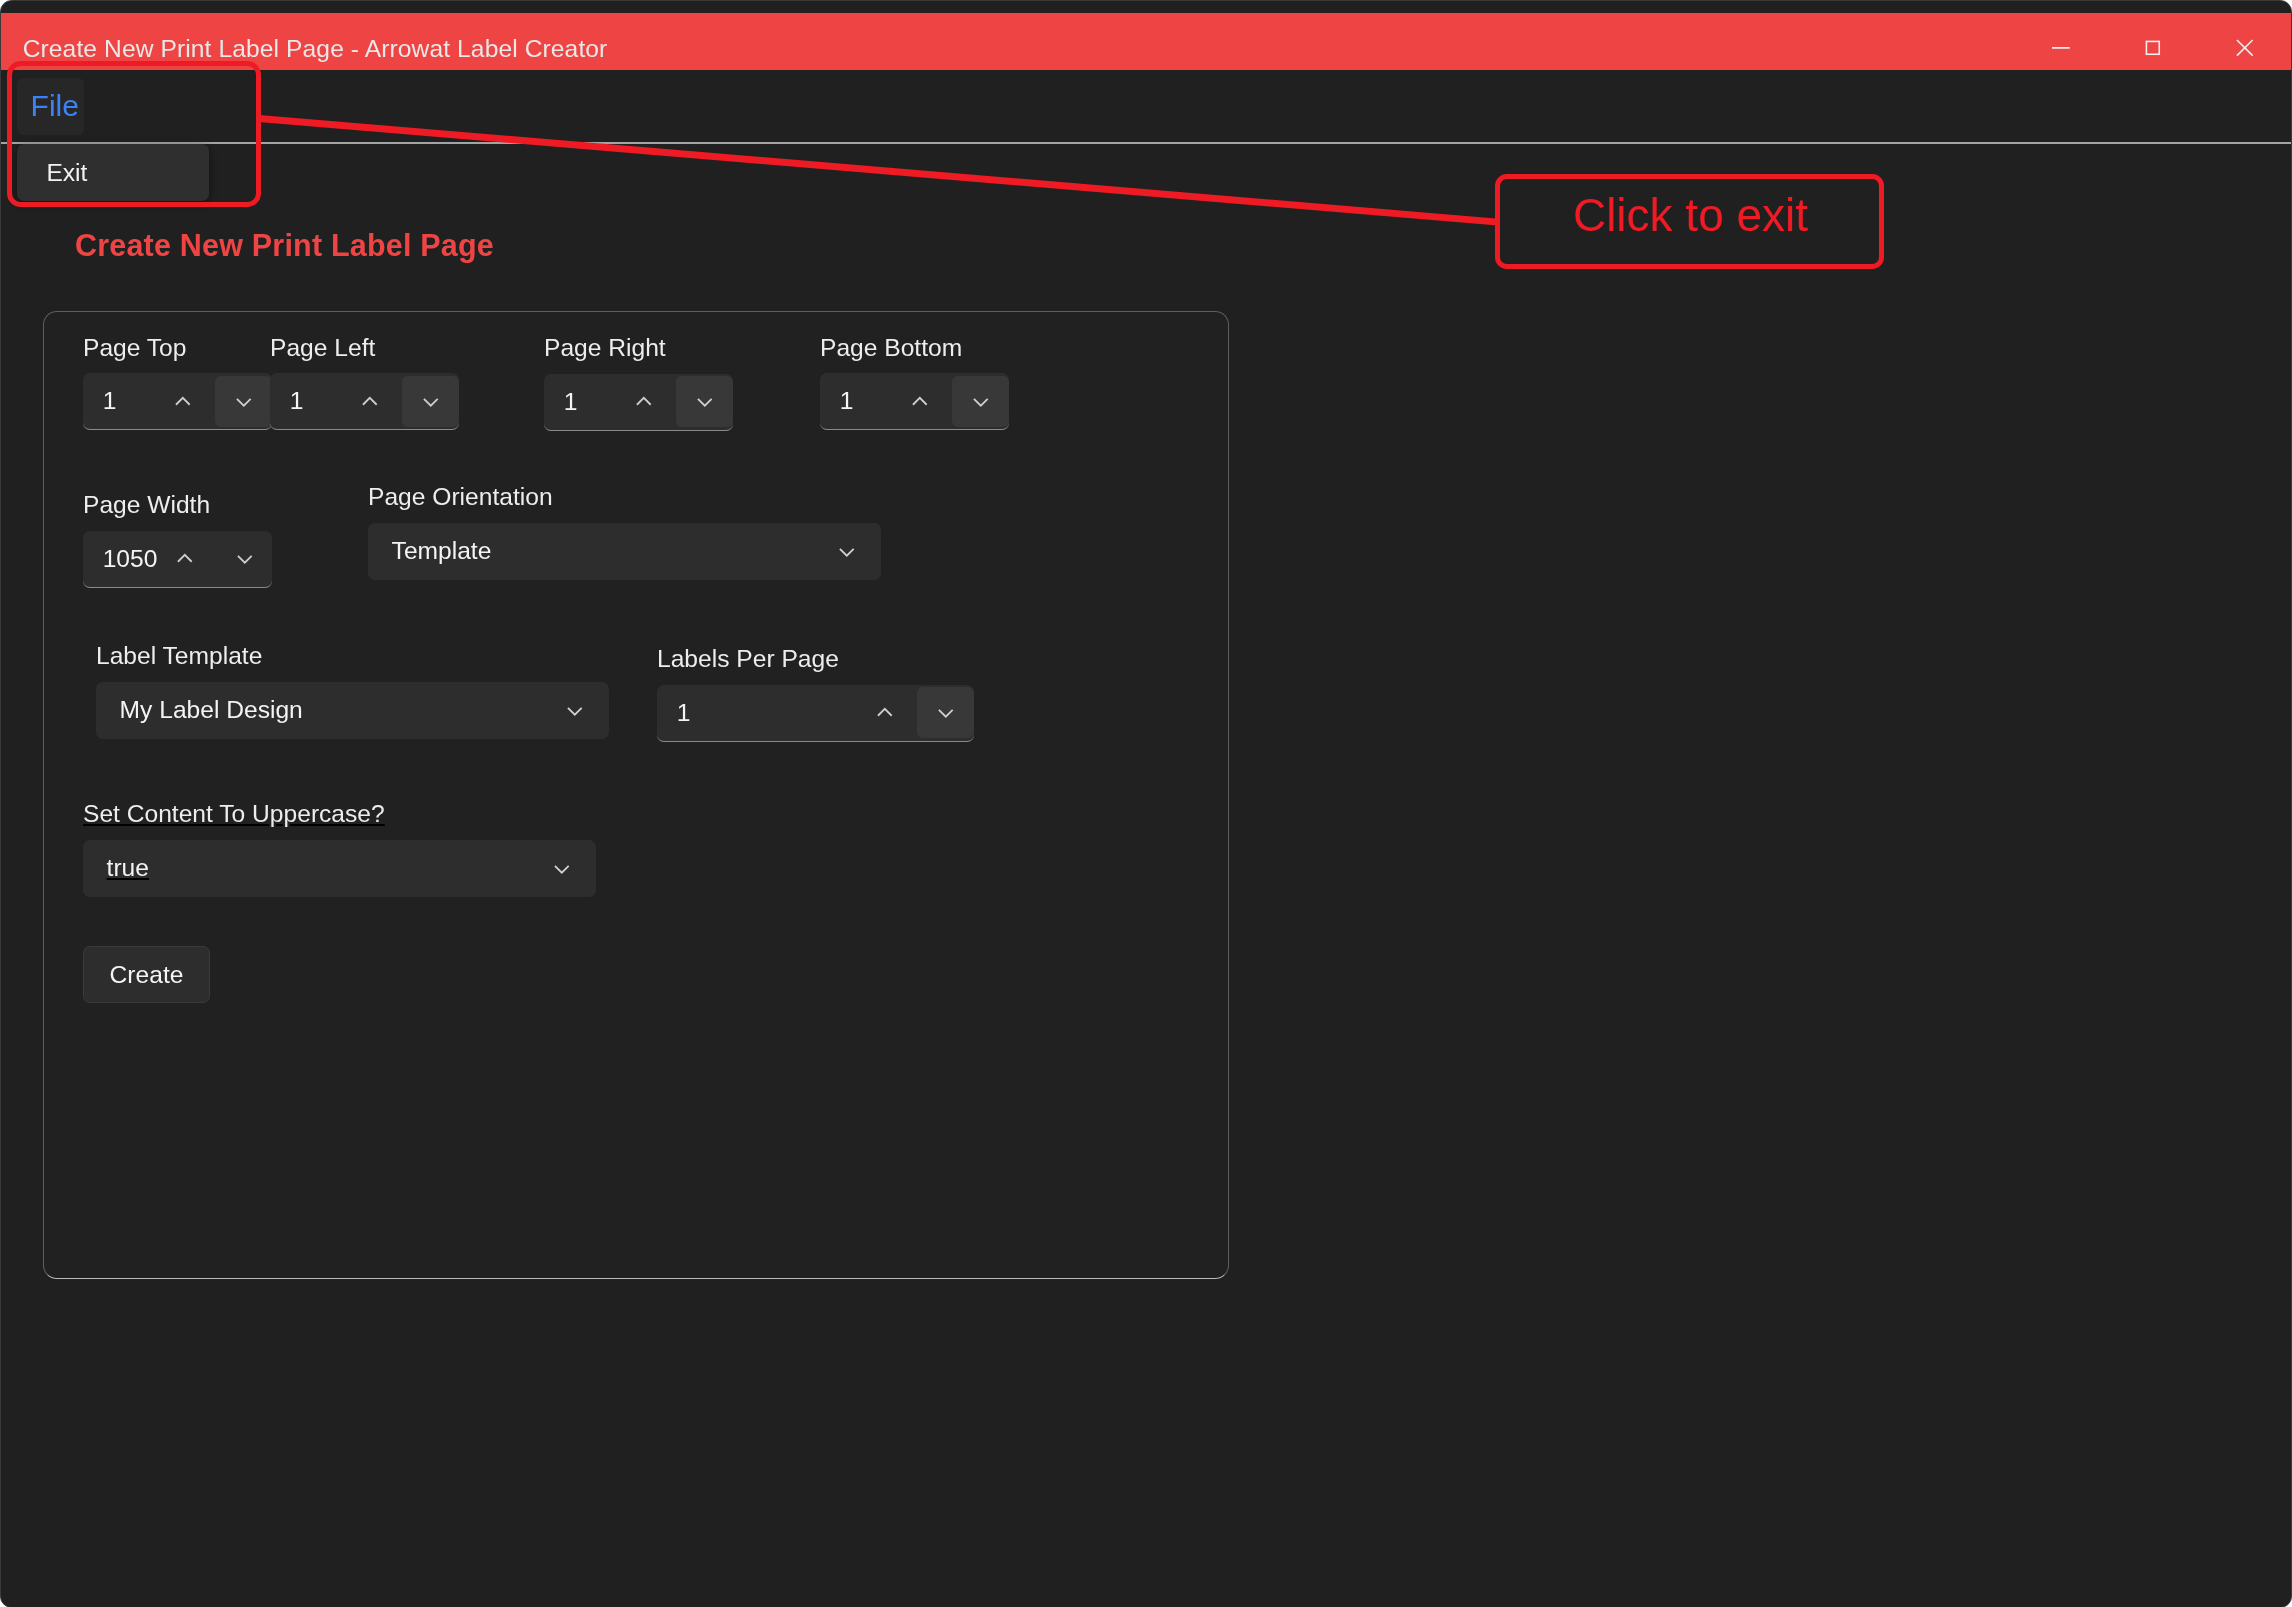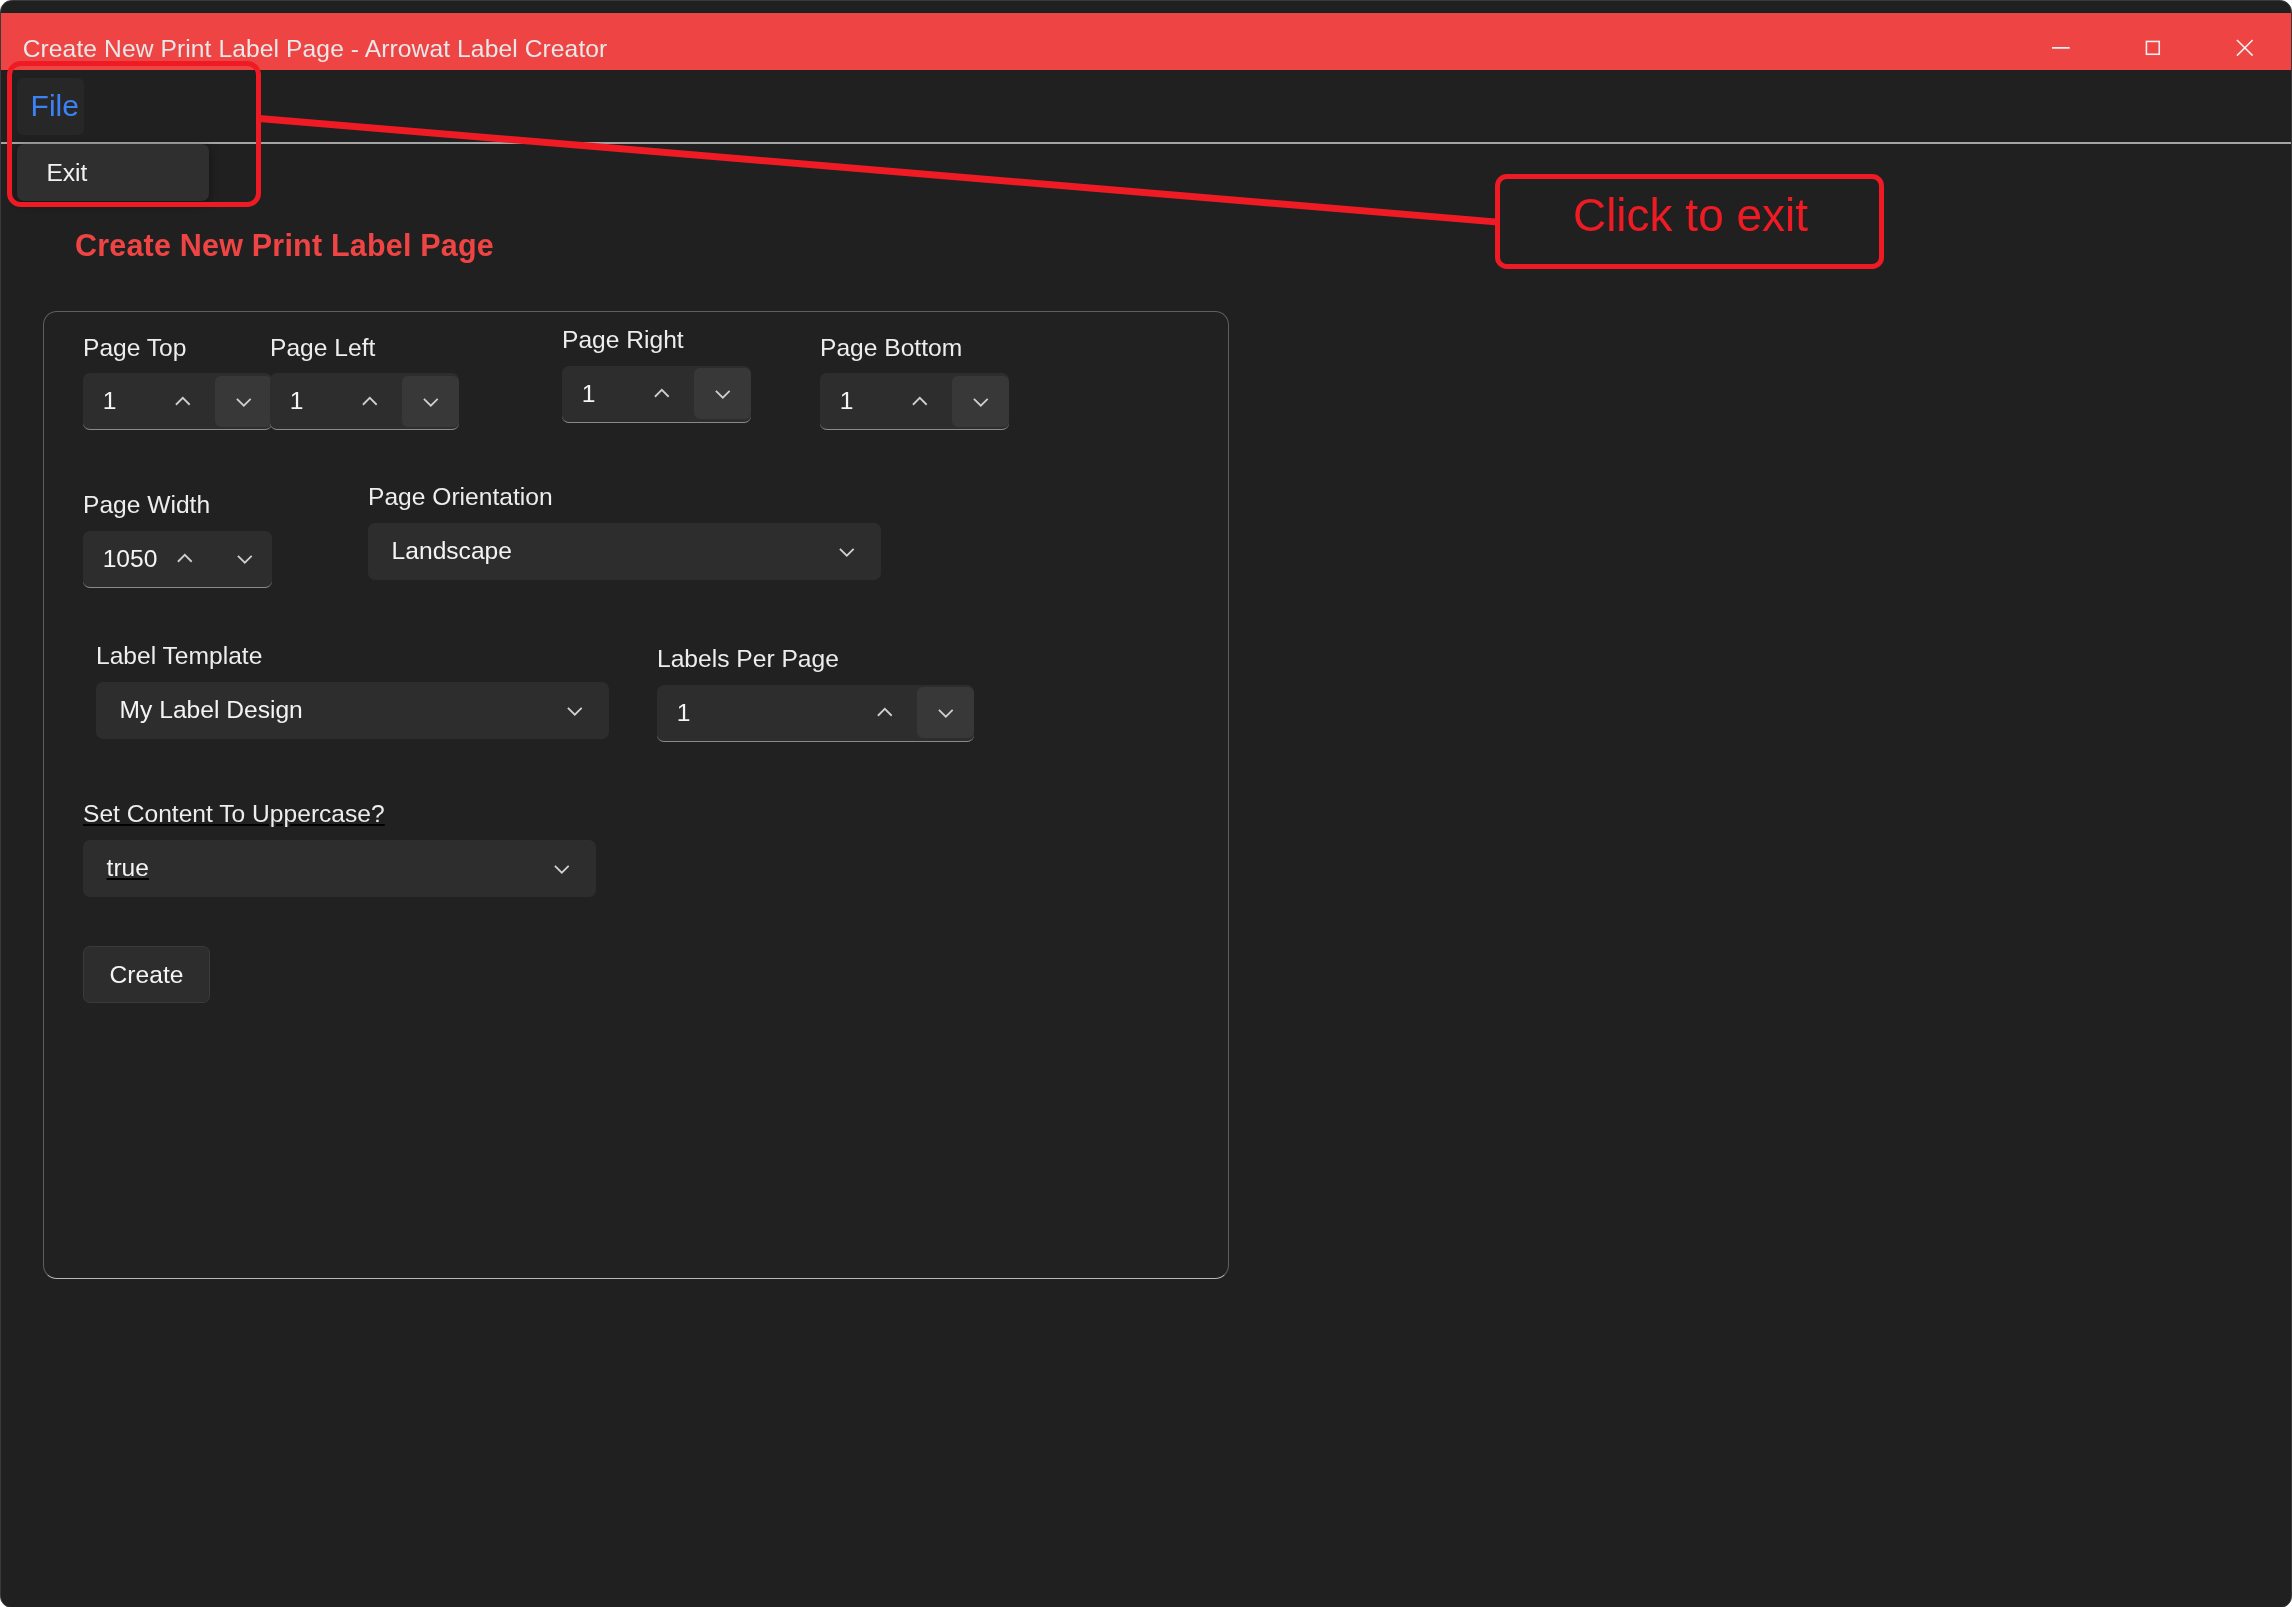--- a/index.html
+++ b/index.html
@@ -338,21 +338,21 @@
         <div class="spin-btn hot">
           <span>
               <svg width="25.6" height="25.6" viewBox="0 0 26 26">
                 <polyline points="6,10 13,17 20,10" fill="none" stroke="currentColor" stroke-width="1.8"></polyline>
               </svg>
             </span>
         </div>
       </div>
     </div>
 
-    <div class="field" style="left:500px; top:14px; width:189px;margin-left:18px;">
+    <div class="field" style="left:500px; top:22px; width:189px;">
       <span class="field-label">Page Right</span>
       <div class="spinner">
         <span class="value">1</span>
         <div class="spin-btn">
           <span>
               <svg width="25.6" height="25.6" viewBox="0 0 26 26">
                 <polyline points="6,16 13,9 20,16" fill="none" stroke="currentColor" stroke-width="1.8"></polyline>
               </svg>
             </span>
         </div>
@@ -407,21 +407,21 @@
                 <polyline points="6,10 13,17 20,10" fill="none" stroke="currentColor" stroke-width="1.8"></polyline>
               </svg>
             </span>
         </div>
       </div>
     </div>
 
     <div class="field" style="left:324px; top:171px; width:513px;">
       <span class="field-label">Page Orientation</span>
       <div class="combo">
-        <span class="value">Landscape</span>
+        <span class="value">Template</span>
         <span class="chev">
             <svg width="25.6" height="25.6" viewBox="0 0 26 26">
               <polyline points="6,10 13,17 20,10" fill="none" stroke="currentColor" stroke-width="1.8"></polyline>
             </svg>
           </span>
       </div>
     </div>
 
     <div class="field" style="left:52px; top:330px; width:513px;">
       <span class="field-label">Label Template</span>

